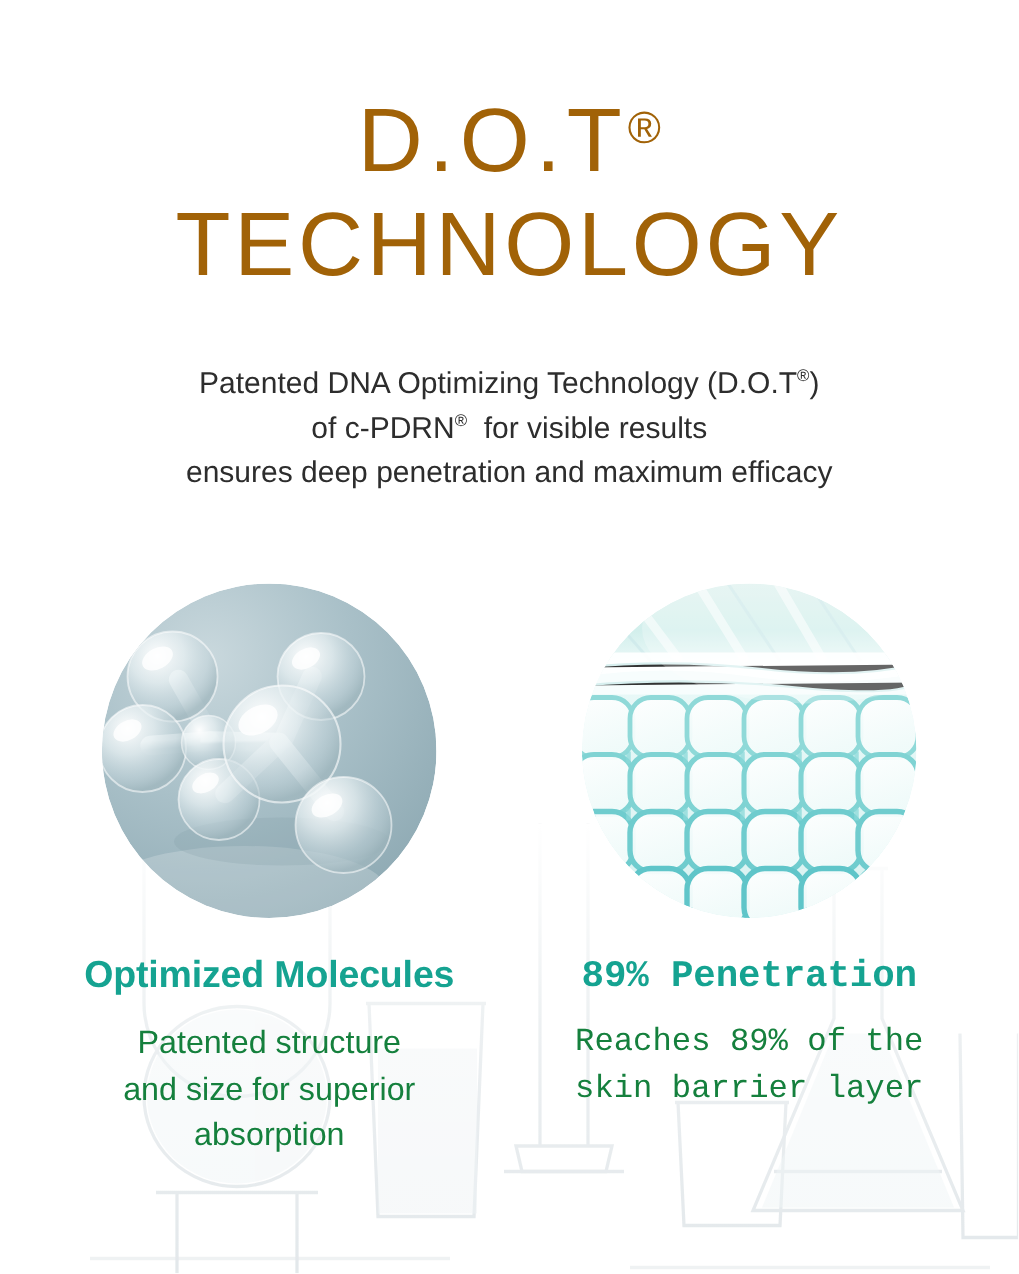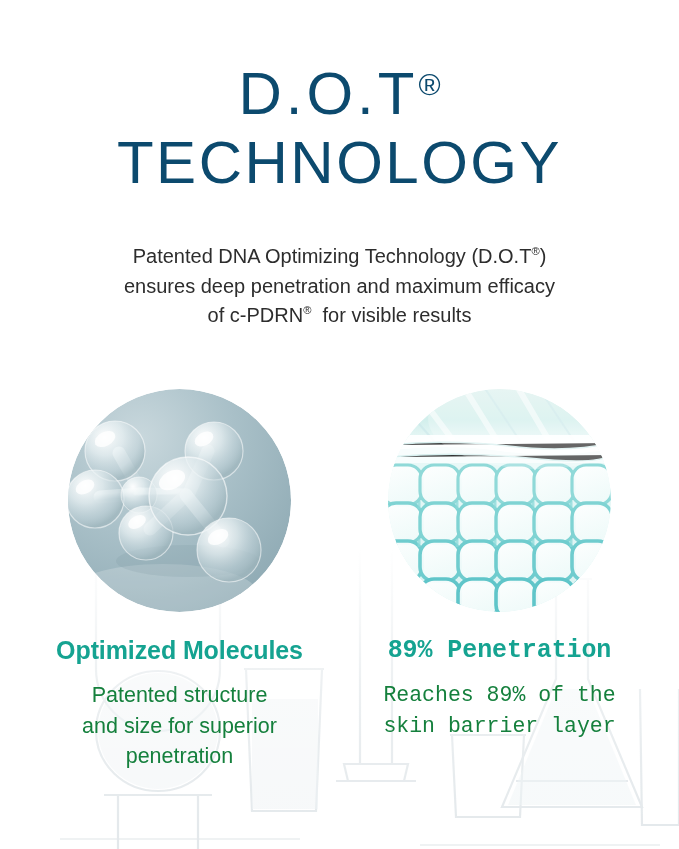--- a/index.html
+++ b/index.html
@@ -30,21 +30,21 @@
   }
   .bg-lab svg { display: block; width: 100%; height: 100%; }
 
   
   .headline {
     position: absolute;
     top: 44px;
     left: 0;
     right: 0;
     text-align: center;
-    color: #0c4a6e;
+    color: #a16207;
     font-weight: 300;
     line-height: 0.98;
     letter-spacing: 2px;
   }
   .headline .line1 {
     display: block;
     font-size: 60px;
     letter-spacing: 4px;
     white-space: nowrap;
   }
@@ -175,22 +175,22 @@
     </svg>
   </div>
 
   <h1 class="headline">
     <span class="line1"><span>D.O.T</span><span class="reg-big">®</span></span>
     <span class="line2">TECHNOLOGY</span>
   </h1>
 
   <p class="subtitle">
     <span class="sline"><span>Patented DNA Optimizing Technology (D.O.T</span><span class="reg-sm">®</span><span>)</span></span>
+    <span class="sline"><span>of c-PDRN</span><span class="reg-sm">®</span><span>&nbsp; for visible results</span></span>
     <span class="sline">ensures deep penetration and maximum efficacy</span>
-    <span class="sline"><span>of c-PDRN</span><span class="reg-sm">®</span><span>&nbsp; for visible results</span></span>
   </p>
 
   <div class="features">
 
     <div class="feature">
       <div class="circle">
         <svg viewBox="0 0 223 223" aria-hidden="true">
           <defs>
             <radialGradient id="mBg" cx="32%" cy="22%" r="95%">
               <stop offset="0%" stop-color="#c9d8dd"></stop>
@@ -247,21 +247,21 @@
               <circle cx="161" cy="161" r="32" fill="url(#atomG)" stroke="#ffffff" stroke-opacity="0.55" stroke-width="1.2"></circle>
               <ellipse cx="150" cy="148" rx="11" ry="7" fill="#ffffff" opacity="0.8" transform="rotate(-28 150 148)"></ellipse>
             </g>
           </g>
         </svg>
       </div>
       <div class="feature-title">Optimized Molecules</div>
       <div class="feature-desc">
         <span>Patented structure</span>
         <span>and size for superior</span>
-        <span>penetration</span>
+        <span>absorption</span>
       </div>
     </div>
 
     <div class="feature">
       <div class="circle">
         <svg viewBox="0 0 223 223" aria-hidden="true">
           <defs>
             <linearGradient id="topBand" x1="0" y1="0" x2="0" y2="1">
               <stop offset="0%" stop-color="#dff2ef"></stop>
               <stop offset="60%" stop-color="#d2efec"></stop>

